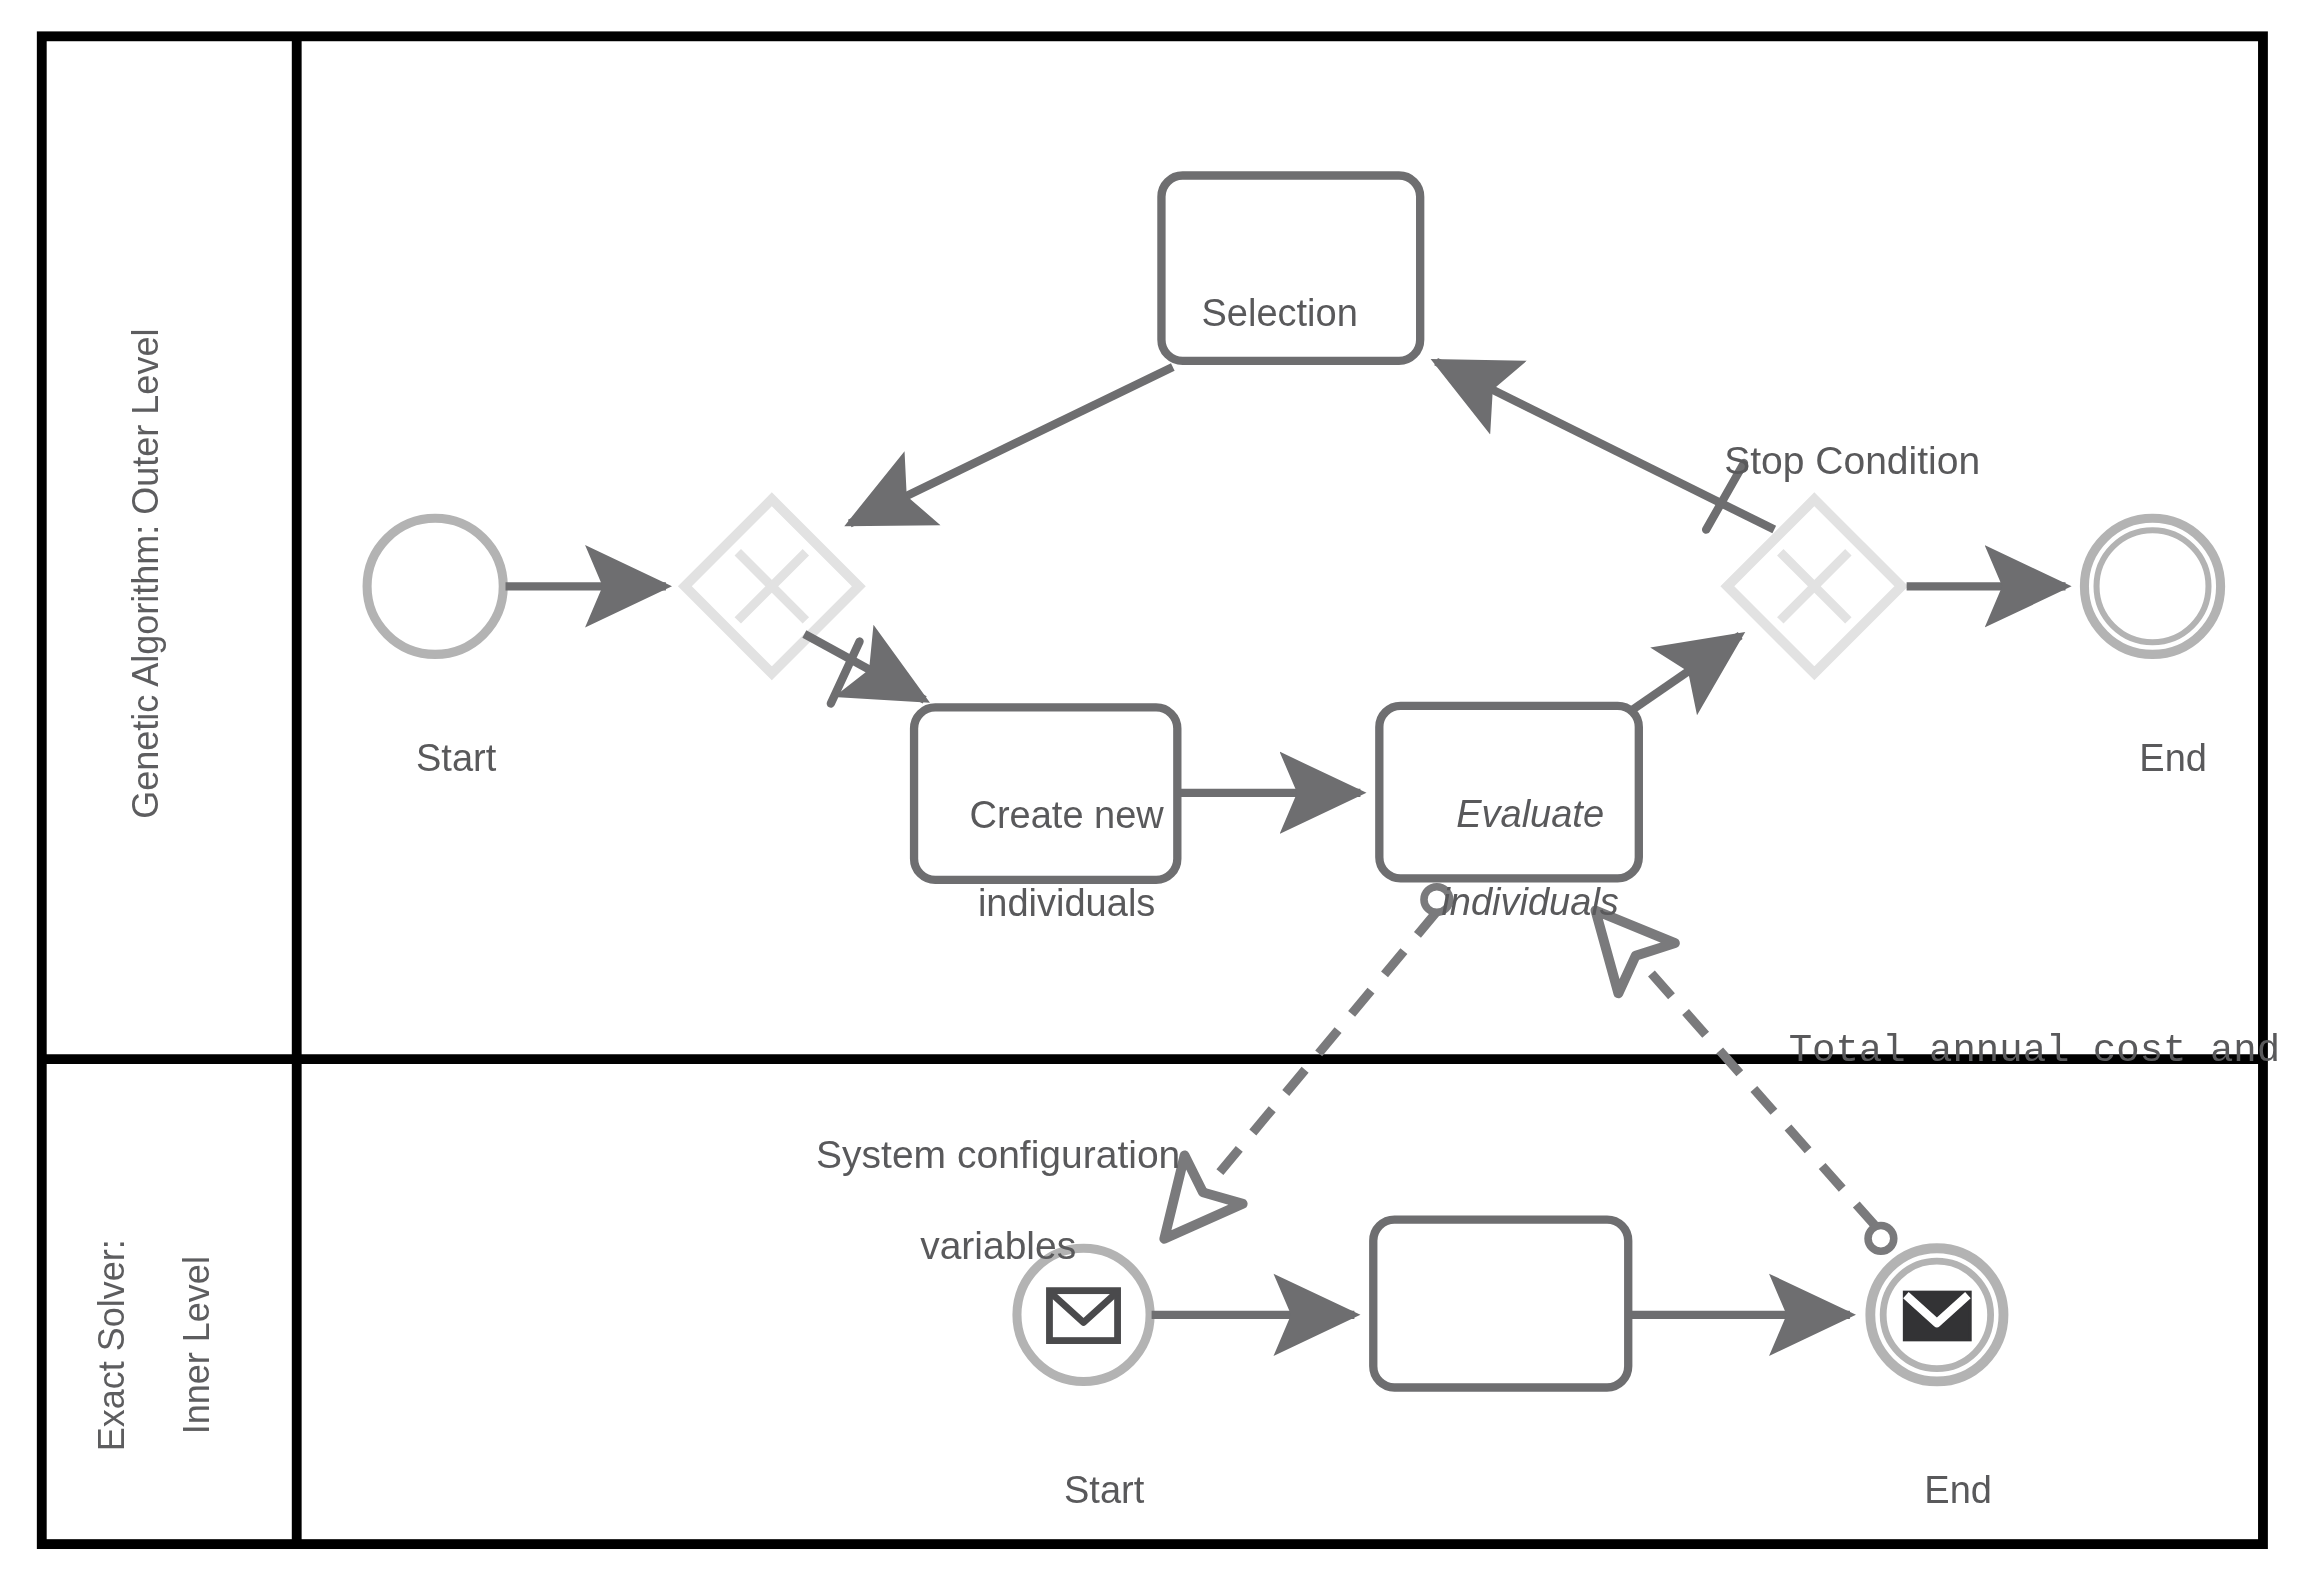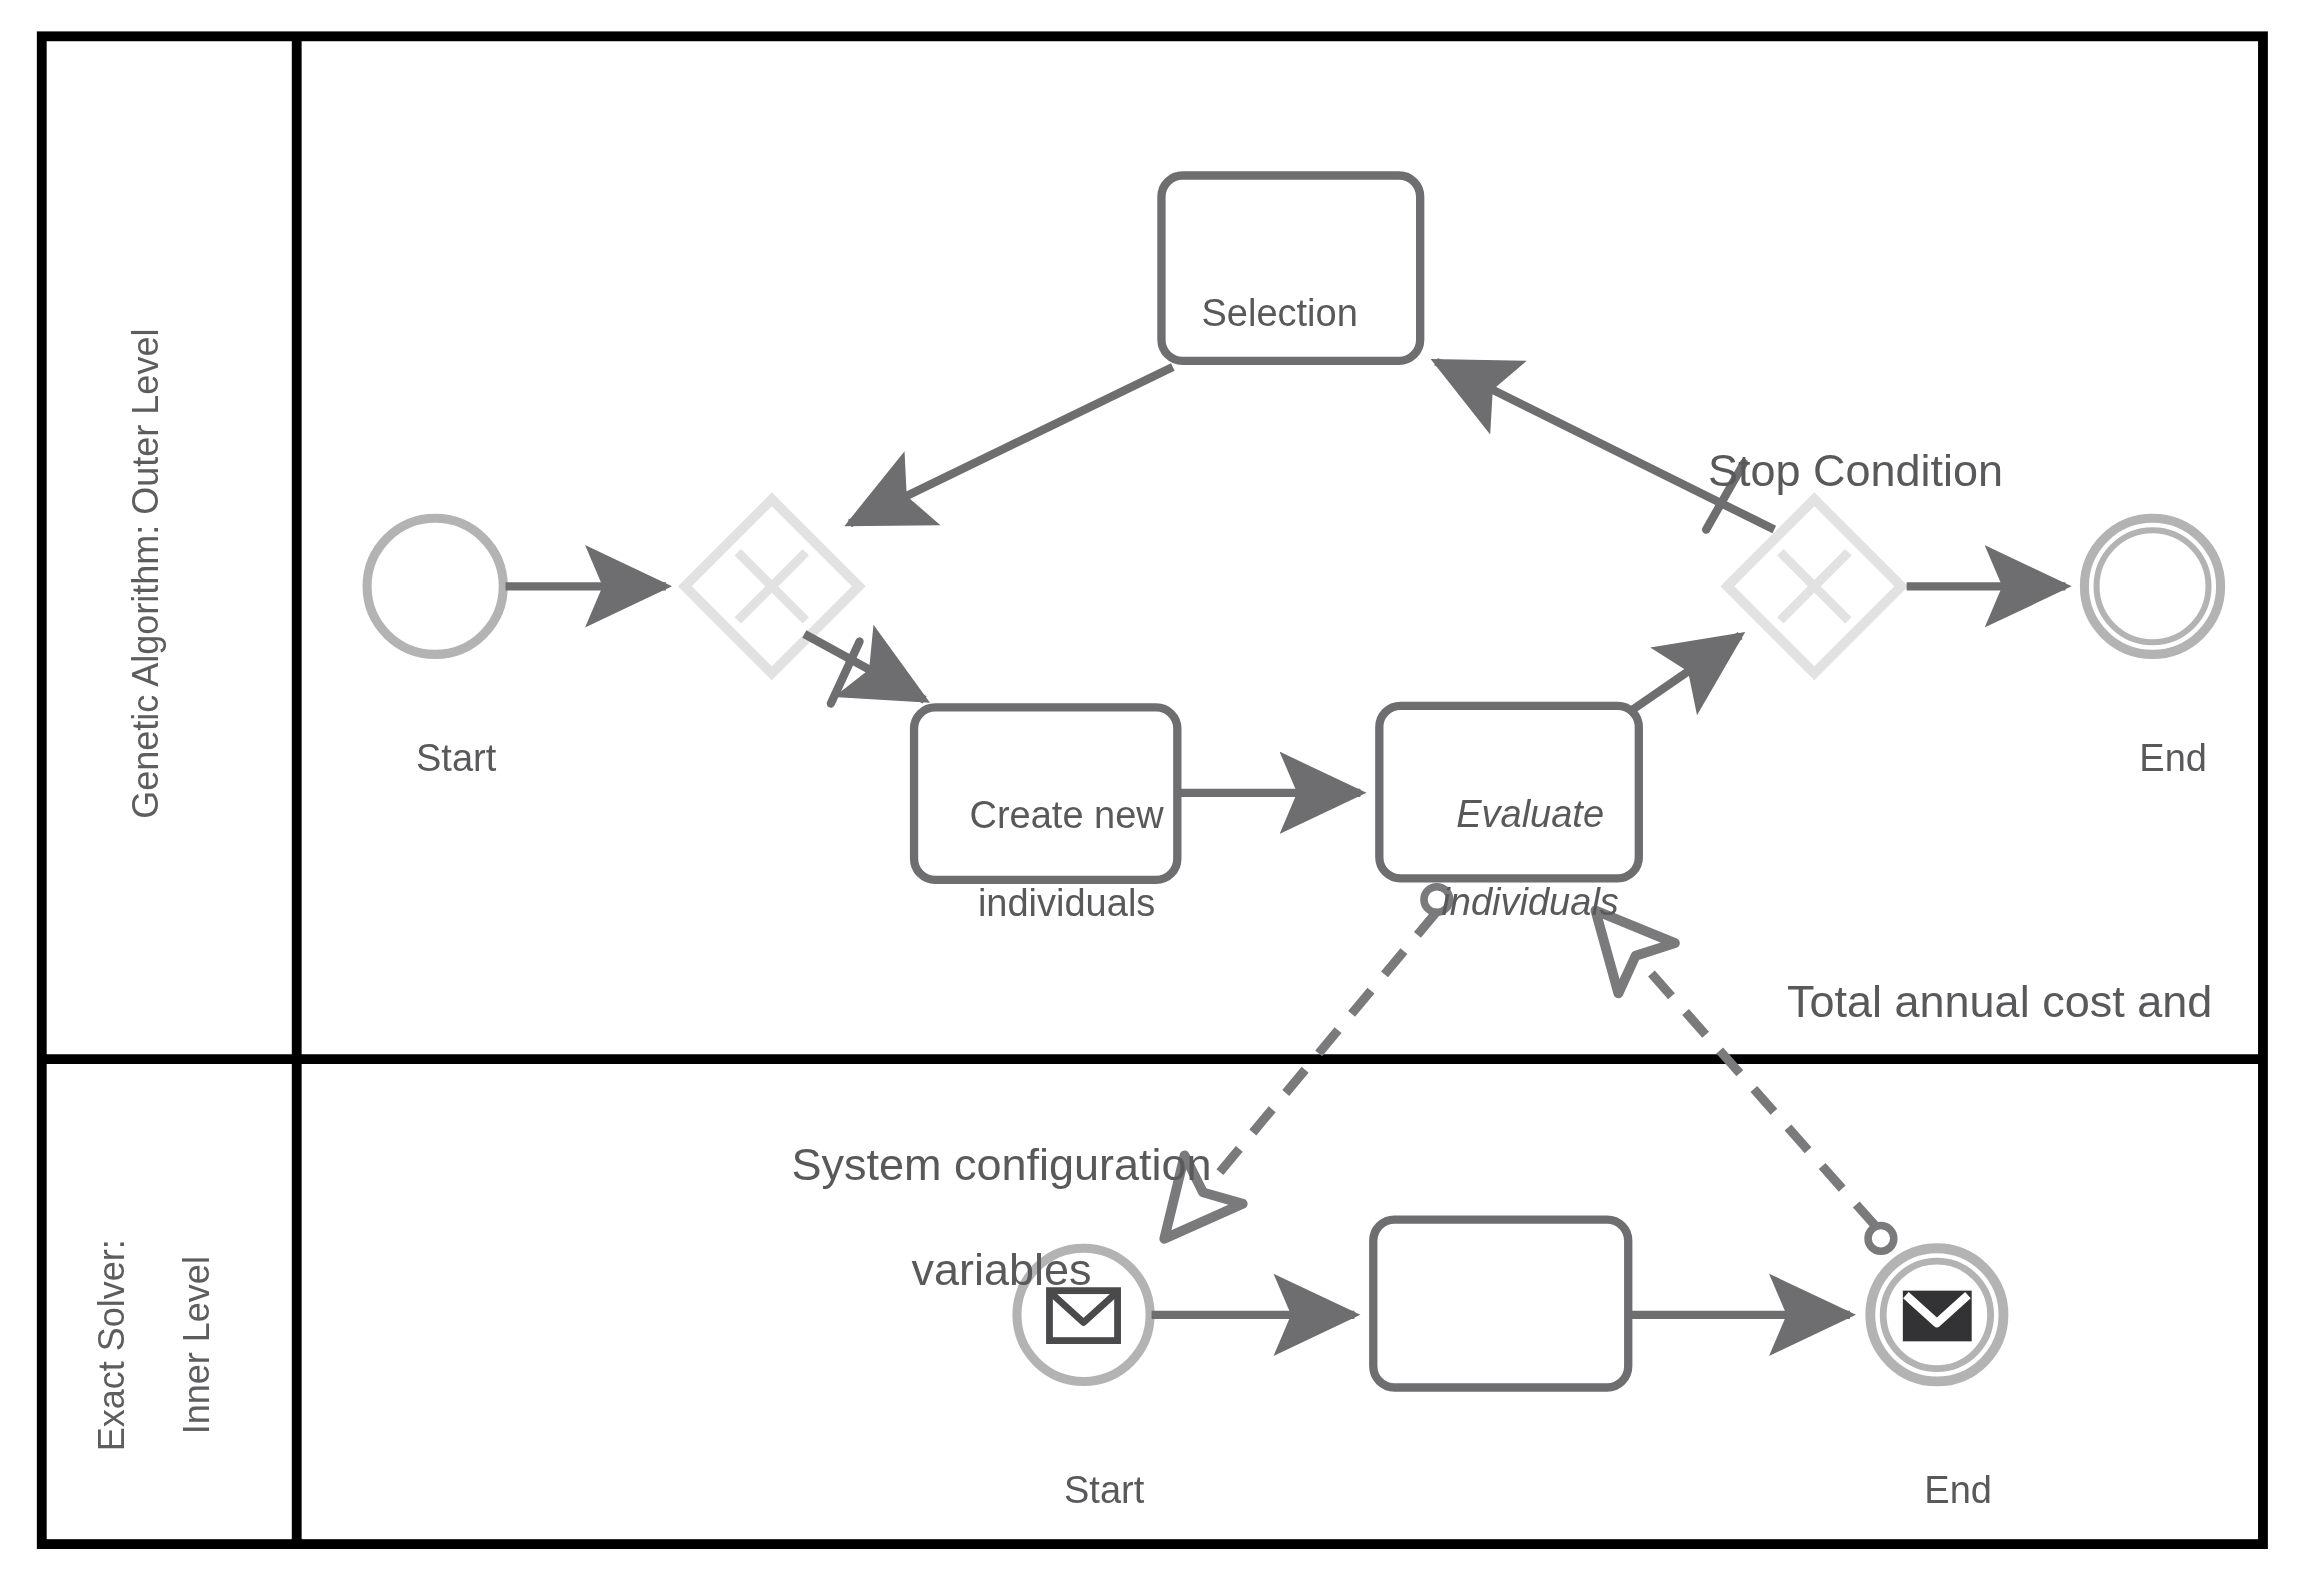--- a/index.html
+++ b/index.html
@@ -13,21 +13,21 @@
   .lbl{
     position:absolute;
     color:#59595b;
     font-family:"Liberation Sans", sans-serif;
     line-height:1.16;
     white-space:pre;
     text-align:center;
   }
   .lbl.node{font-size:38px;}
   .lbl.ev{font-size:38px;}
-  .lbl.ann{font-size:45px;}
+  .lbl.ann{font-size:39px;}
   .lane-title{
     position:absolute;
     color:#5d5d5f;
     font-size:36px;
     font-family:"Liberation Sans", sans-serif;
     text-align:center;
     line-height:1.18;
     white-space:pre;
     transform-origin:50% 50%;
   }
@@ -180,18 +180,18 @@
 
   <div class="lbl ann" style="left:1634px; top:393px; width:393px;">
     <span>Stop Condition</span>
   </div>
 
   <div class="lbl ann" style="left:704px; top:1087px; width:545px;">
     <span>System configuration</span><br>
     <span>variables</span>
   </div>
 
-  <div class="lbl ann" style="left:1695px; top:924px; width:560px;">
+  <div class="lbl ann" style="left:1695px; top:984px; width:560px;font-family:Liberation Mono, monospace;">
     <span>Total annual cost and</span><br>
   </div>
 
 </div>
 
 
 </body></html>

